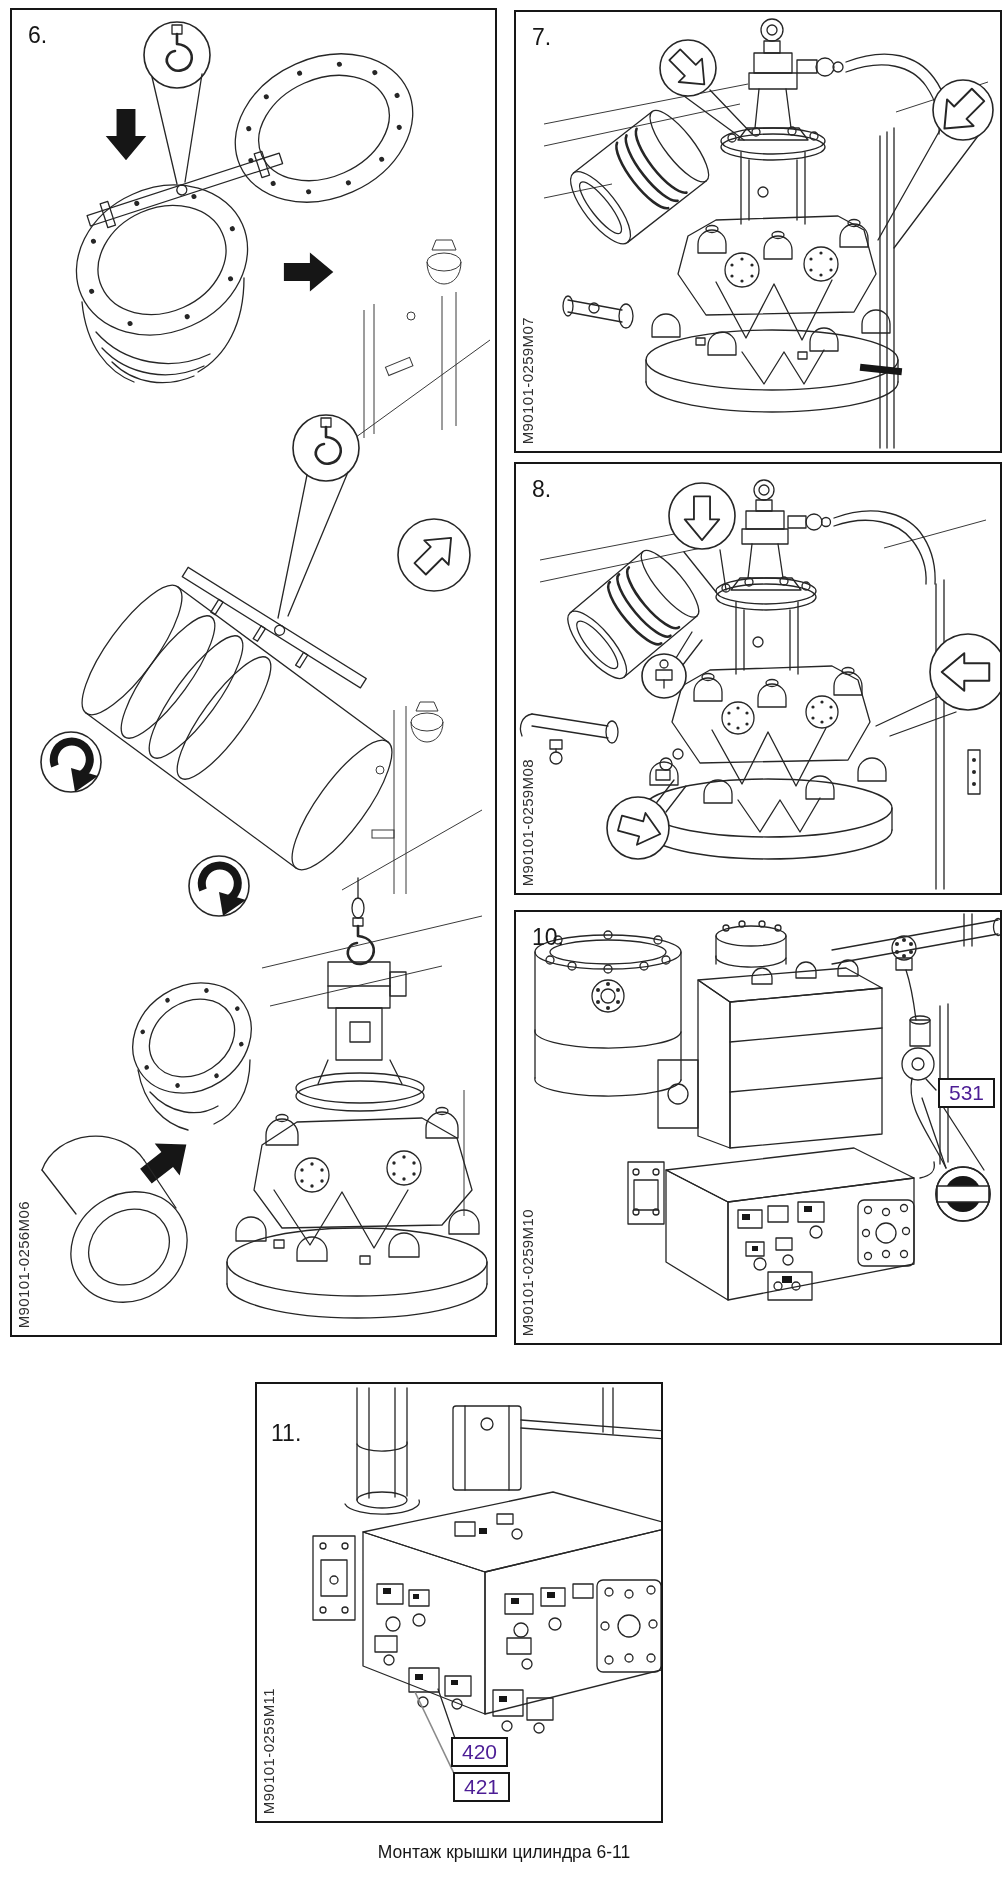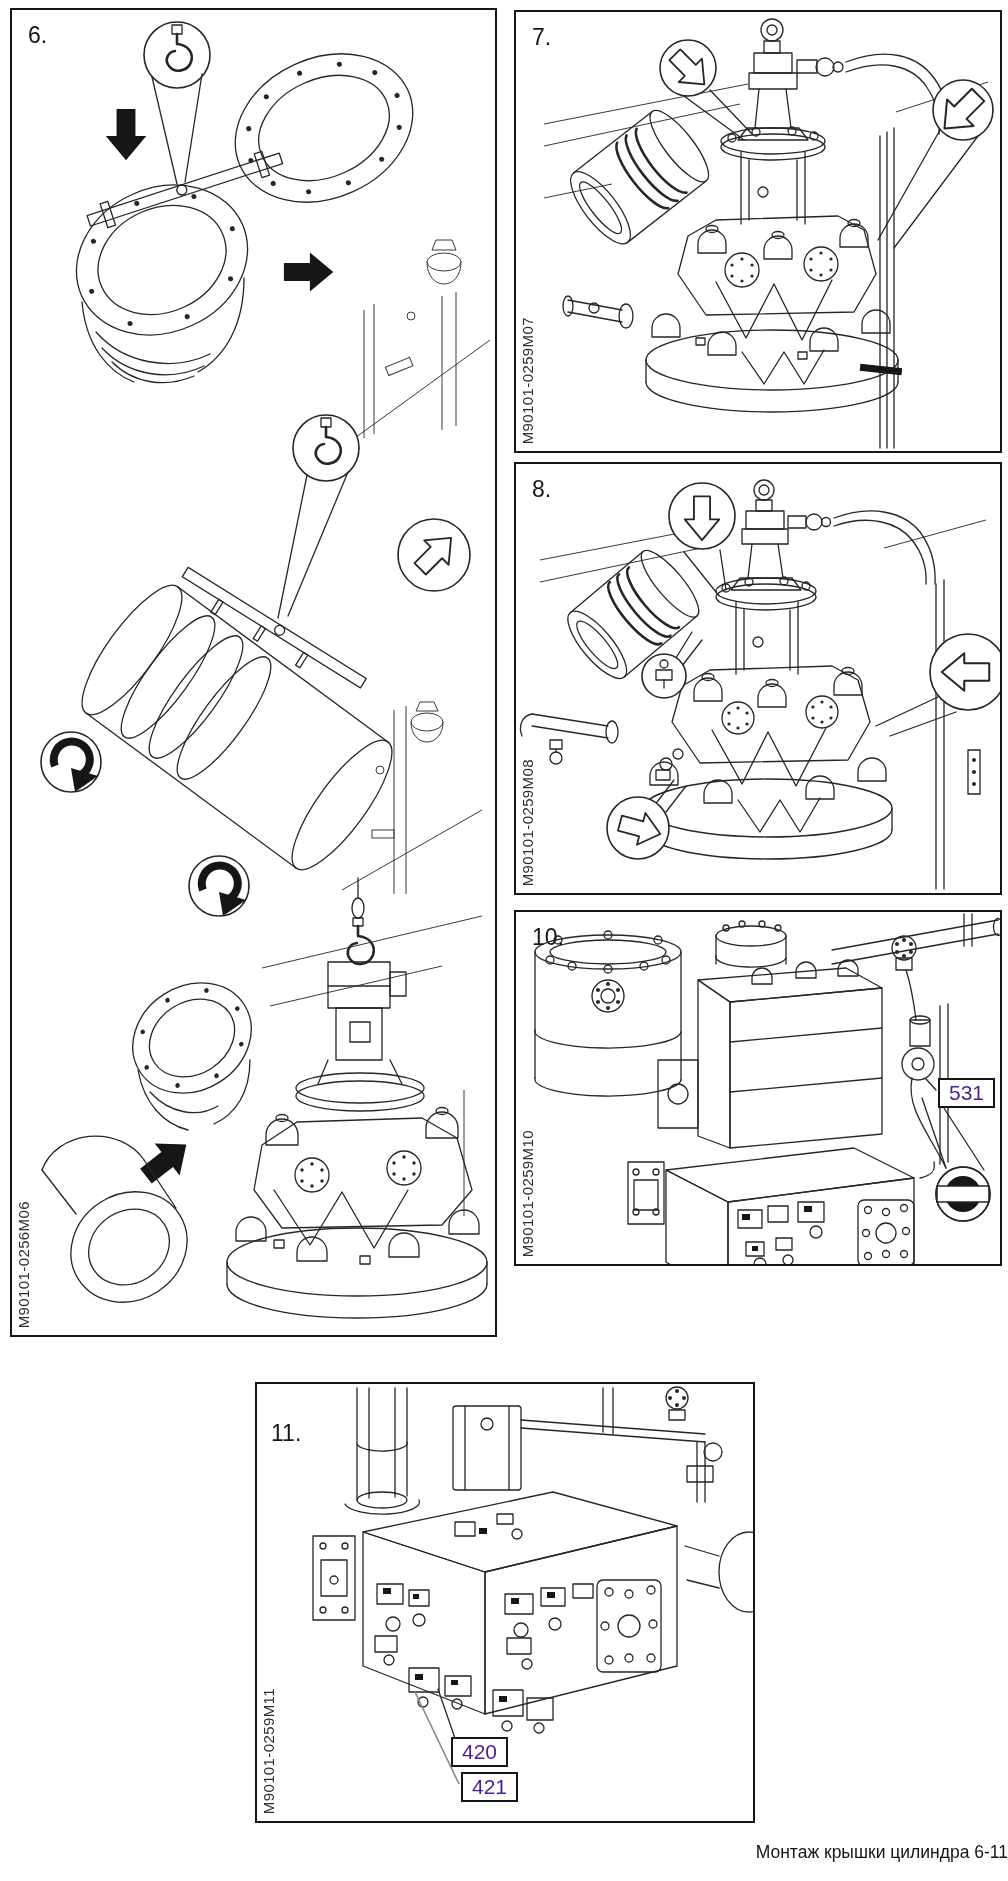--- a/index.html
+++ b/index.html
@@ -4,21 +4,21 @@
 <style>
   html,body{margin:0;padding:0;background:#fff;}
   body{width:1008px;height:1881px;position:relative;font-family:"Liberation Sans",sans-serif;color:#111;}
   .panel{position:absolute;background:#fff;border:2px solid #161616;box-sizing:border-box;overflow:hidden;}
   .panel svg{position:absolute;left:0;top:0;}
   .step{position:absolute;top:12px;left:16px;font-size:23px;color:#161616;z-index:3;}
   .vcode{position:absolute;left:3px;bottom:7px;writing-mode:vertical-rl;transform:rotate(180deg);
          font-size:15px;color:#2e2e2e;letter-spacing:.4px;z-index:3;}
   .callout{position:absolute;border:2px solid #161616;background:#fff;font-size:21px;color:#4c1d95;
            padding:1px 9px 2px 9px;line-height:23px;z-index:3;}
-  .caption{position:absolute;top:1842px;left:0;width:1008px;text-align:right;font-size:17.5px;color:#161616;}
+  .caption{position:absolute;top:1842px;left:0;width:1008px;text-align:center;font-size:17.5px;color:#161616;}
   .ln{fill:none;stroke:#262626;stroke-width:1.3;stroke-linecap:round;stroke-linejoin:round;}
   .ln2{fill:none;stroke:#262626;stroke-width:2.6;stroke-linecap:round;stroke-linejoin:round;}
   .thin{fill:none;stroke:#3a3a3a;stroke-width:1;}
   .fill{fill:#161616;stroke:none;}
   .wh{fill:#fff;stroke:#262626;stroke-width:1.6;stroke-linejoin:round;}
   .dot{fill:#262626;stroke:none;}
   .gray{fill:none;stroke:#8a8a8a;stroke-width:1.6;}
 </style>
 </head>
 <body>
@@ -453,21 +453,21 @@
     </g>
     <g>
       <line class="ln" x1="138" y1="342" x2="158" y2="316"></line>
       <line class="ln" x1="150" y1="348" x2="170" y2="322"></line>
       <circle class="wh" cx="122" cy="364" r="31"></circle>
       <polygon class="wh" transform="translate(122,364) rotate(-75) scale(1.1)" points="-7,-17 7,-17 7,3 15,3 0,21 -15,3 -7,3"></polygon>
     </g>
   </svg>
 </section>
 
-<section class="panel" style="left:514px;top:910px;width:488px;height:356px;">
+<section class="panel" style="left:514px;top:910px;width:488px;height:435px;">
   <span class="step">10.</span>
   <span class="vcode">M90101-0259M10</span>
   <div class="callout" style="left:422px;top:166px;">531</div>
   <svg width="484" height="431" viewBox="0 0 484 431">
     <g>
       <ellipse class="ln" cx="92" cy="40" rx="73" ry="17"></ellipse>
       <ellipse class="ln" cx="92" cy="40" rx="58" ry="12"></ellipse>
       <path class="ln" d="M19 40 V 166 M165 40 V 168"></path>
       <path class="ln" d="M19 166 A 73 17 0 0 0 165 168"></path>
       <path class="ln" d="M19 118 A 73 17 0 0 0 165 120"></path>
@@ -574,25 +574,25 @@
         <rect class="fill" x="288" y="294" width="8" height="6"></rect>
       <rect class="fill" x="236" y="334" width="6" height="5"></rect>
       <rect class="ln" x="252" y="360" width="44" height="28"></rect>
       <circle class="ln" cx="262" cy="374" r="4"></circle>
         <circle class="ln" cx="280" cy="374" r="4"></circle>
       <rect class="fill" x="266" y="364" width="10" height="7"></rect>
     </g>
   </svg>
 </section>
 
-<section class="panel" style="left:255px;top:1382px;width:500px;height:441px;">
+<section class="panel" style="left:255px;top:1382px;width:408px;height:441px;">
   <span class="step" style="top:36px;left:14px;">11.</span>
   <span class="vcode">M90101-0259M11</span>
   <div class="callout" style="left:194px;top:353px;">420</div>
-  <div class="callout" style="left:204px;top:388px;">421</div>
+  <div class="callout" style="left:196px;top:388px;">421</div>
   <svg width="496" height="437" viewBox="0 0 496 437">
     <g>
       <path class="ln" d="M100 4 V 116 M150 4 V 112 M112 4 V 114 M138 4 V 113"></path>
       <ellipse class="ln" cx="125" cy="116" rx="25" ry="8"></ellipse>
       <path class="ln" d="M88 120 A 37 12 0 0 0 162 116"></path>
       <path class="ln" d="M100 60 A 25 8 0 0 0 150 58"></path>
     </g>
     <g>
       <rect class="ln" x="196" y="22" width="68" height="84" rx="3"></rect>
       <path class="ln" d="M208 22 V 106 M252 22 V 106"></path>

